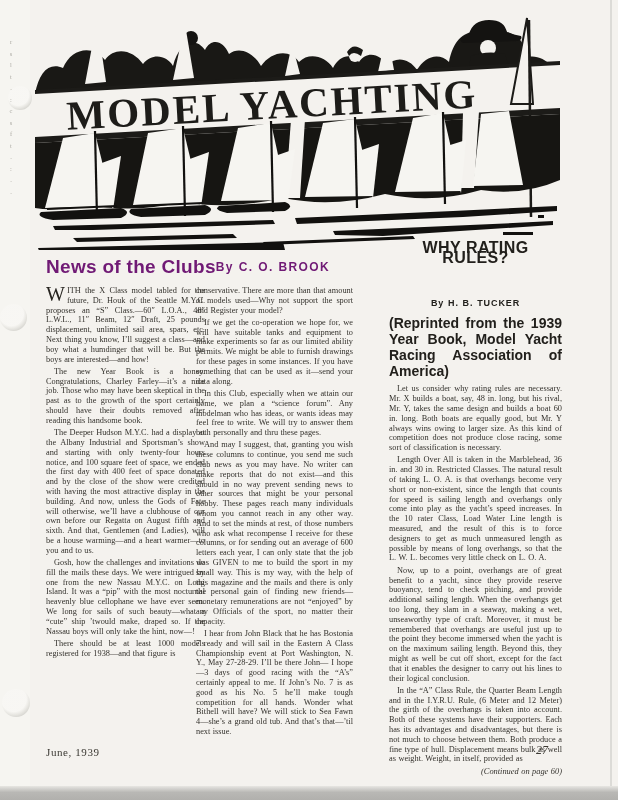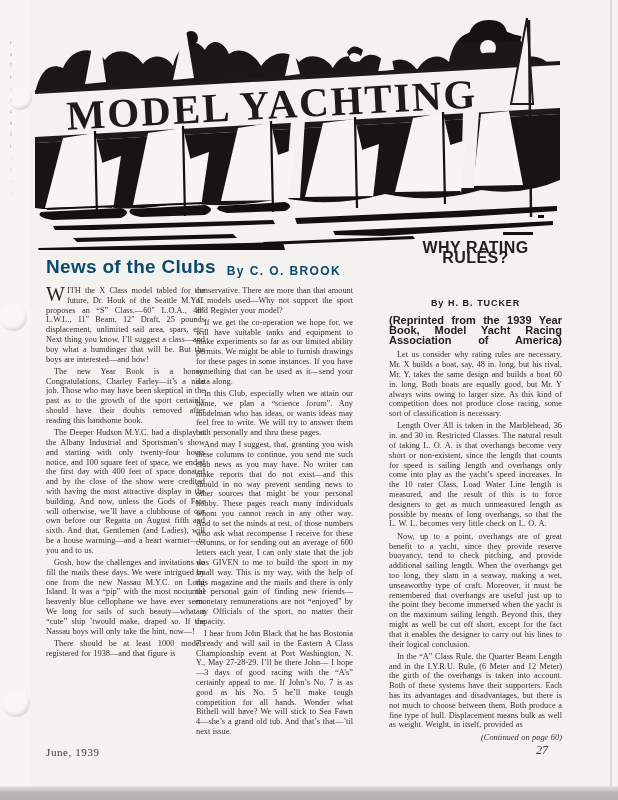--- a/index.html
+++ b/index.html
@@ -18,41 +18,41 @@
         background:radial-gradient(circle at 42% 36%,#f8f7f4 0 52%,#e3e2dd 66%,#cfcec9 78%,rgba(0,0,0,0) 83%);}
   .hole1{left:8px;top:86px;width:24px;height:24px;}
   .hole2{left:0px;top:304px;width:27px;height:27px;}
   .hole3{left:2px;top:689px;width:28px;height:28px;}
   .margin-marks{position:absolute;left:5px;top:36px;width:12px;text-align:center;
         font-size:6.5px;line-height:11.5px;color:#8e8c84;opacity:.7;}
   .margin-marks div{margin:0;}
 
   .masthead{position:absolute;left:33px;top:12px;width:530px;height:238px;}
 
-  .clubs-header{position:absolute;left:46px;top:256px;display:flex;align-items:flex-end;gap:11px;
-        font-family:"Liberation Sans",sans-serif;font-weight:bold;color:#0c4a6e;white-space:nowrap;}
+  .clubs-header{position:absolute;left:46px;top:256px;display:flex;align-items:center;gap:0;
+        font-family:"Liberation Sans",sans-serif;font-weight:bold;color:#701a75;white-space:nowrap;}
   .clubs-title{font-size:19px;letter-spacing:.3px;}
   .clubs-byline{font-size:12px;letter-spacing:1.4px;}
 
   .col{position:absolute;font-size:8.3px;line-height:9.8px;word-spacing:.4px;color:#33312c;}
   .col p{margin:0 0 2.5px;text-indent:8px;text-align:justify;}
   .col1{left:46px;top:286px;width:159px;}
   .col2{left:196px;top:286px;width:157px;}
   .col3{left:389px;top:243px;width:173px;}
   .col1 .list p:first-child{text-indent:0;}
   .col1 .list p:first-child::first-letter{font-size:20px;line-height:15px;float:left;
         padding:1px 2px 0 0;font-weight:500;color:#26241f;}
   .col2 .list p:first-child{text-indent:0;}
 
   .rating-title{font-family:"Liberation Sans",sans-serif;font-weight:bold;font-size:16px;
         letter-spacing:.4px;text-align:center;margin:0 0 6px;color:#22201c;}
   .rating-byline{font-family:"Liberation Sans",sans-serif;font-weight:bold;font-size:9px;
         letter-spacing:.9px;text-align:center;margin-bottom:7px;color:#22201c;margin-top:36px;}
-  .rating-attrib{font-family:"Liberation Sans",sans-serif;font-weight:bold;font-size:11px;
-        line-height:10px;text-align:justify;text-align-last:justify;margin-bottom:5px;color:#22201c;}
+  .rating-attrib{font-family:"Liberation Sans",sans-serif;font-weight:bold;font-size:14px;
+        line-height:16px;text-align:justify;text-align-last:justify;margin-bottom:5px;color:#22201c;}
   .continued{font-style:italic;text-align:right;font-size:8.4px;margin-top:2px;}
 
   .footer-date{position:absolute;left:46px;top:746px;font-size:11px;letter-spacing:.6px;color:#3a3832;}
   .footer-page{position:absolute;left:536px;top:743px;font-size:12px;font-style:italic;color:#3a3832;}
 </style>
 </head>
 <body>
 
 <div class="page">
 

